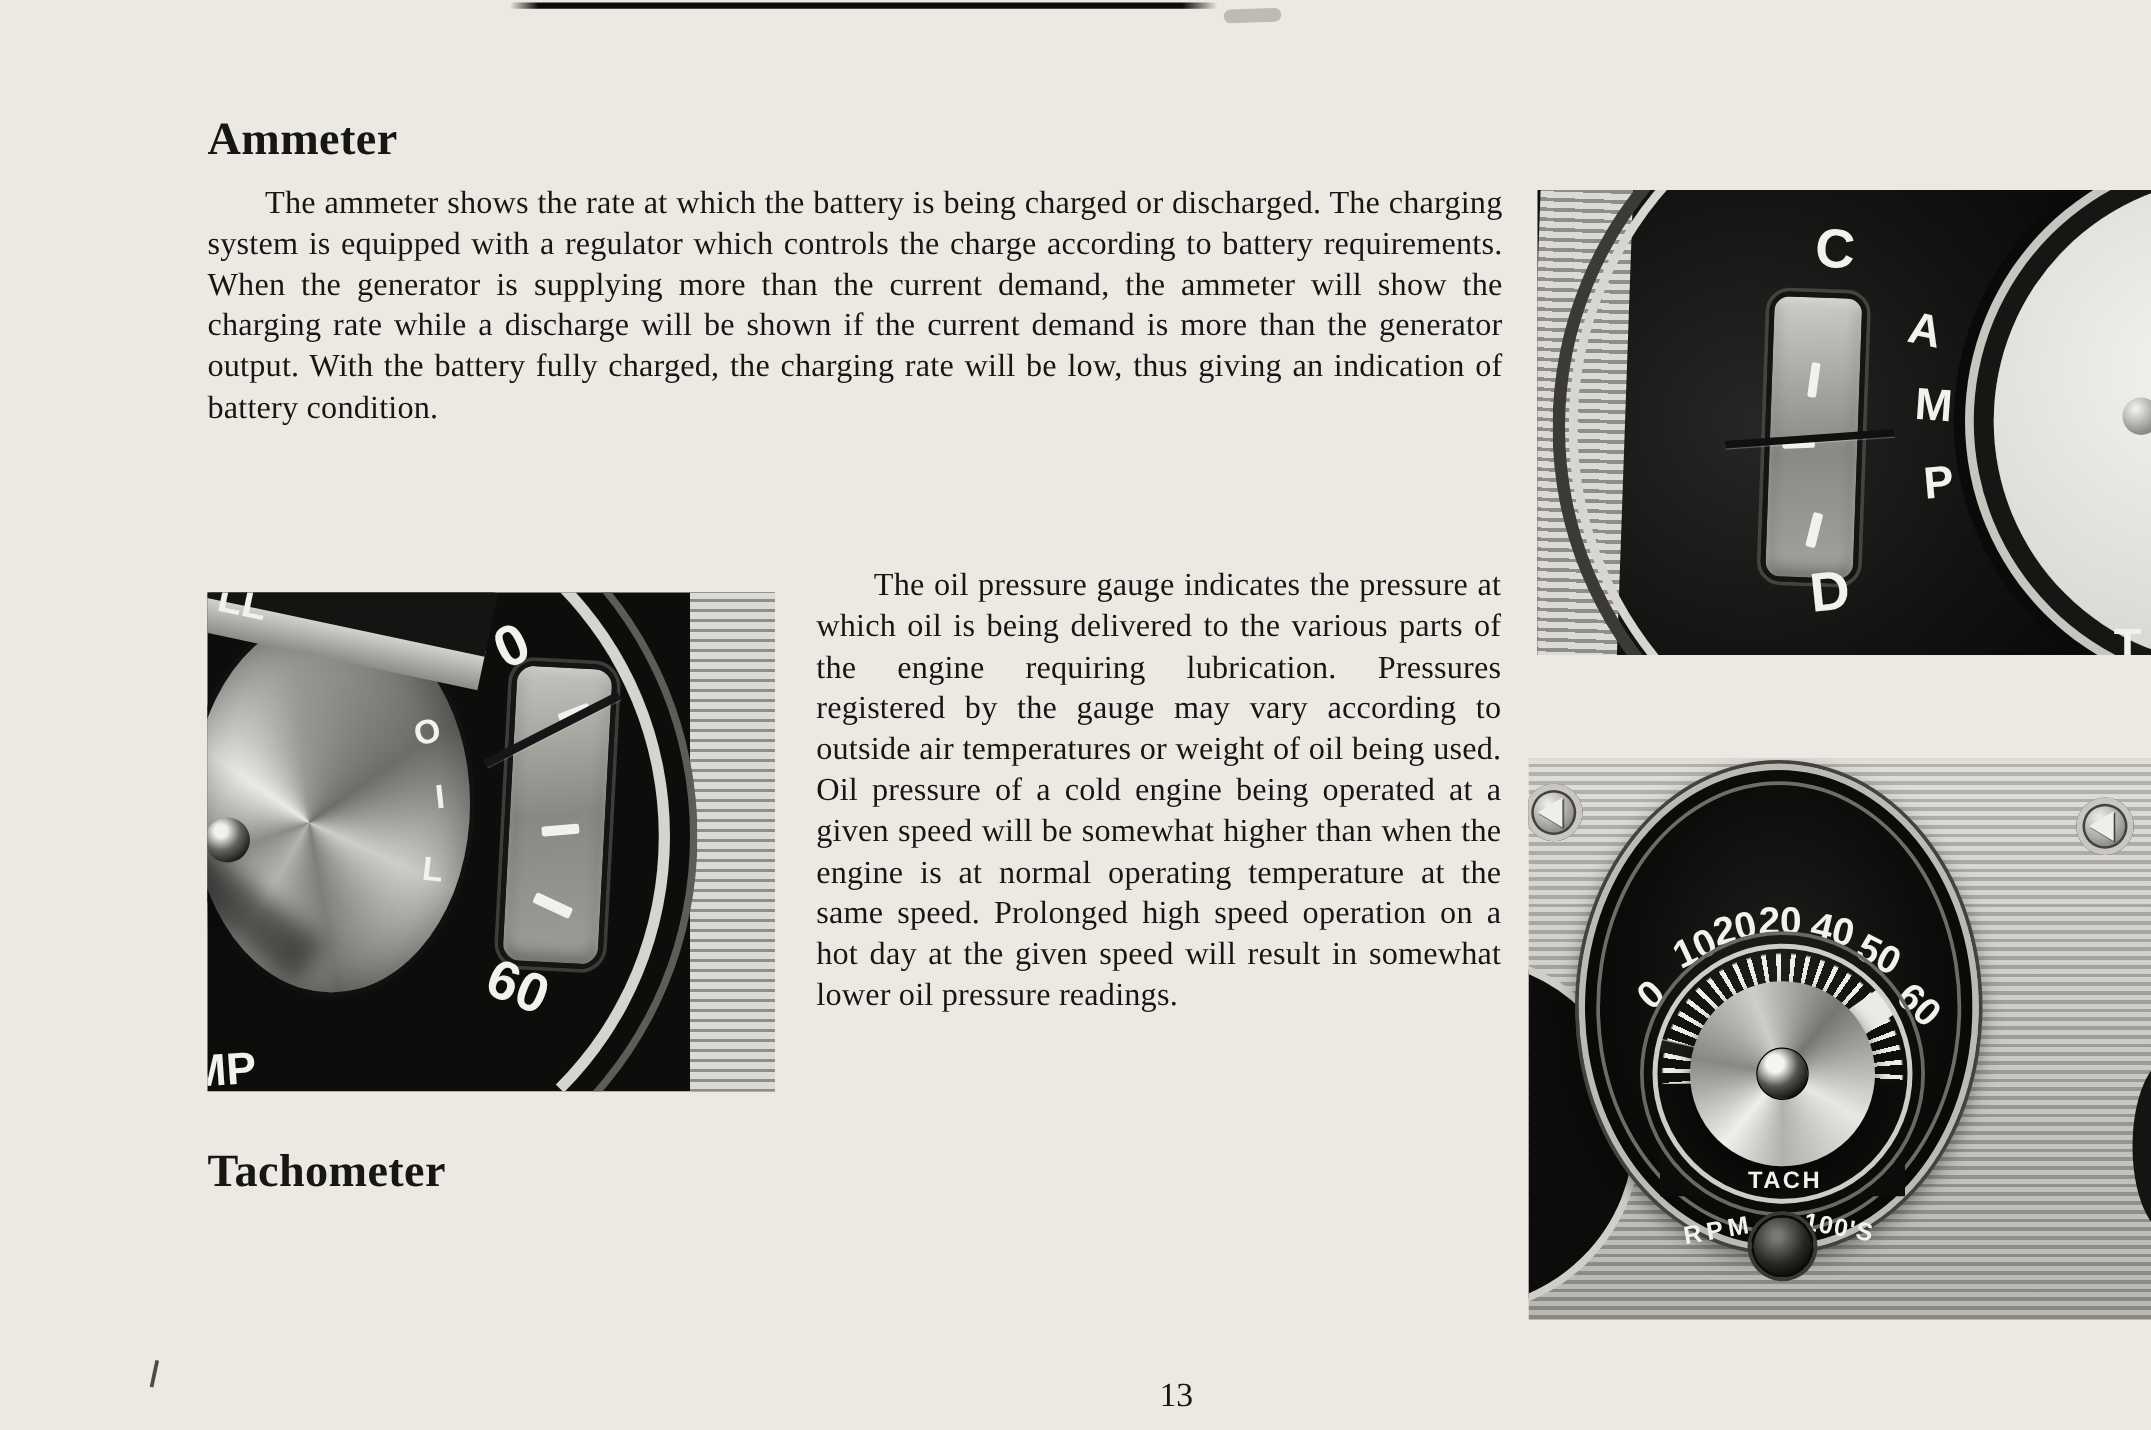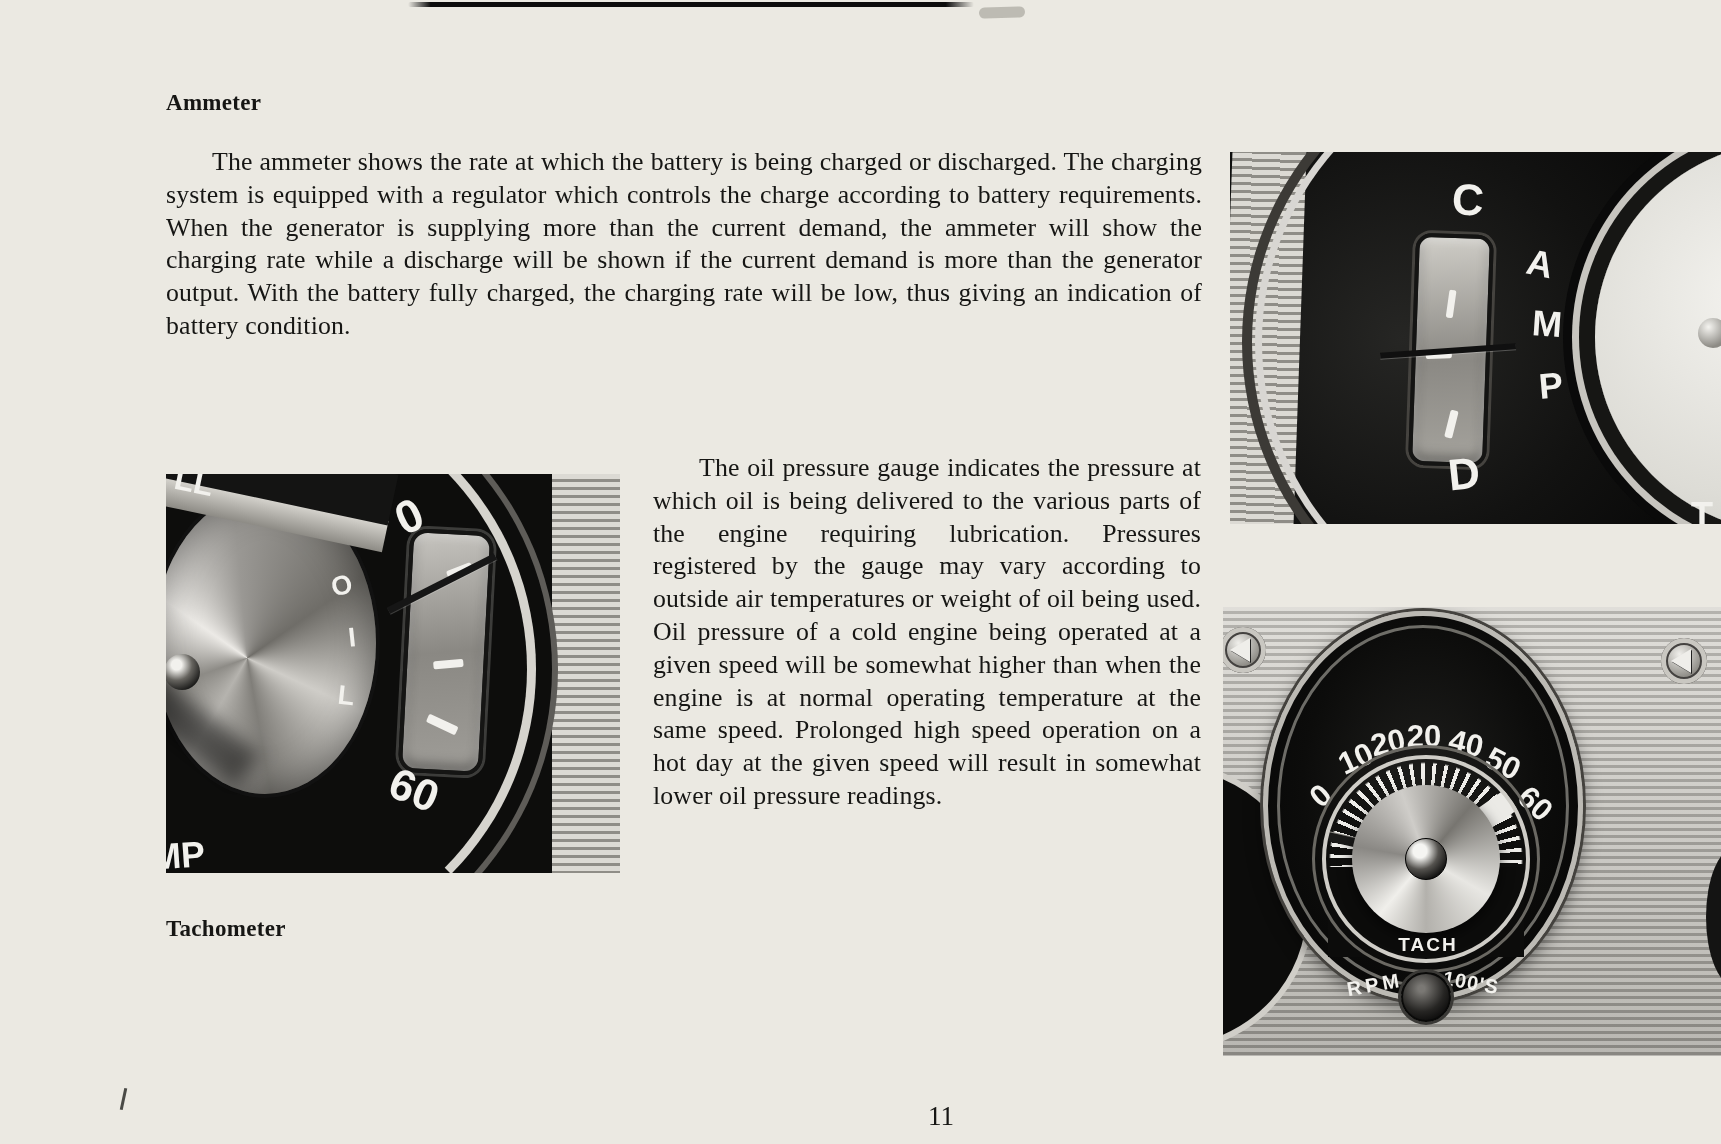--- a/index.html
+++ b/index.html
@@ -11,21 +11,21 @@
       linear-gradient(to right, rgba(255,255,255,0) 88%, rgba(255,255,255,.55) 96%, rgba(255,255,255,.8) 100%),
       linear-gradient(to bottom, #f4f3ee 0%, #ecead f 3%, #ebe9e2 8%, #ebe9e2 92%, #f1f0ea 100%);
     background-color: #ebe9e2;
   }
   .rule-top { position: absolute; left: 408px; top: 2px; width: 566px; height: 5px; border-radius: 3px;
     background: linear-gradient(to right, rgba(12,12,12,0), #0c0c0c 4%, #0c0c0c 95%, rgba(12,12,12,0)); }
   .smudge { position: absolute; left: 979px; top: 7px; width: 46px; height: 11px; border-radius: 6px;
     background: #98968d; opacity: .55; transform: rotate(-2deg); }
   .slash { position: absolute; left: 122px; top: 1088px; width: 3px; height: 22px; background: #4a4a46; transform: rotate(12deg); }
 
-  .h { position: absolute; font-weight: 700; font-size: 23px; letter-spacing: .3px; }
+  .h { position: absolute; font-weight: 700; font-size: 37px; letter-spacing: .3px; }
   .p { position: absolute; text-align: justify; font-size: 25.8px; line-height: 32.8px; text-indent: 46px; letter-spacing: .15px; }
   .pagenum { position: absolute; left: 906px; top: 1101px; width: 70px; text-align: center; font-size: 27px; }
 
   .fig { position: absolute; overflow: hidden; background: #0e0e0d; }
   .abs { position: absolute; }
   .circ { position: absolute; border-radius: 50%; }
   .lab { position: absolute; font-family: "Liberation Sans", sans-serif; font-weight: 700; color: #f2f1ed;
          transform: translate(-50%,-50%) rotate(var(--r, 0deg)); white-space: nowrap; }
   .tick { position: absolute; background: #f2f1ed; border-radius: 2px; }
 
@@ -70,21 +70,21 @@
   <div class="smudge"></div>
   <div class="slash"></div>
 
   <div class="h" style="left:166px; top:90px;">Ammeter</div>
   <div class="p" style="left:166px; top:146px; width:1036px;">The ammeter shows the rate at which the battery is being charged or discharged. The charging system is equipped with a regulator which controls the charge according to battery requirements. When the generator is supplying more than the current demand, the ammeter will show the charging rate while a discharge will be shown if the current demand is more than the generator output. With the battery fully charged, the charging rate will be low, thus giving an indication of battery condition.</div>
 
   <div class="p" style="left:653px; top:452px; width:548px;">The oil pressure gauge indicates the pressure at which oil is being delivered to the various parts of the engine requiring lubrication. Pressures registered by the gauge may vary according to outside air temperatures or weight of oil being used. Oil pressure of a cold engine being operated at a given speed will be somewhat higher than when the engine is at normal operating temperature at the same speed. Prolonged high speed operation on a hot day at the given speed will result in somewhat lower oil pressure readings.</div>
 
   <div class="h" style="left:166px; top:916px;">Tachometer</div>
 
-  <div class="pagenum">11</div>
+  <div class="pagenum">13</div>
 
   <div class="fig fig-amm">
     <div class="abs stripes-v" style="left:-4px; top:-6px; width:74px; height:384px; transform:rotate(2deg);"></div>
     <div class="circ" style="left:12px; top:-118px; width:616px; height:616px; border:10px solid transparent; border-left-color:#3c3a36;"></div>
     <div class="circ" style="left:25px; top:-105px; width:590px; height:590px; border:7px solid transparent; border-left-color:#d8d6d2;"></div>
     <div class="circ" style="left:365px; top:-10px; width:390px; height:390px; background:radial-gradient(circle at 40% 40%, #f3f2ee 0%, #dddcd6 60%, #c6c5bf 100%); box-shadow:0 0 0 16px #161614, 0 0 0 23px #c7c5bf, 0 0 0 32px #0a0a0a;"></div>
     <div class="circ" style="left:468px; top:166px; width:30px; height:30px; background:radial-gradient(circle at 35% 30%, #f5f4f0, #8d8b85 70%);"></div>
     <div class="amm-window">
       <div class="tick" style="left:30px; top:52px; width:7px; height:28px; transform:rotate(6deg);"></div>
       <div class="tick" style="left:10px; top:114px; width:26px; height:7px; transform:rotate(-4deg);"></div>

